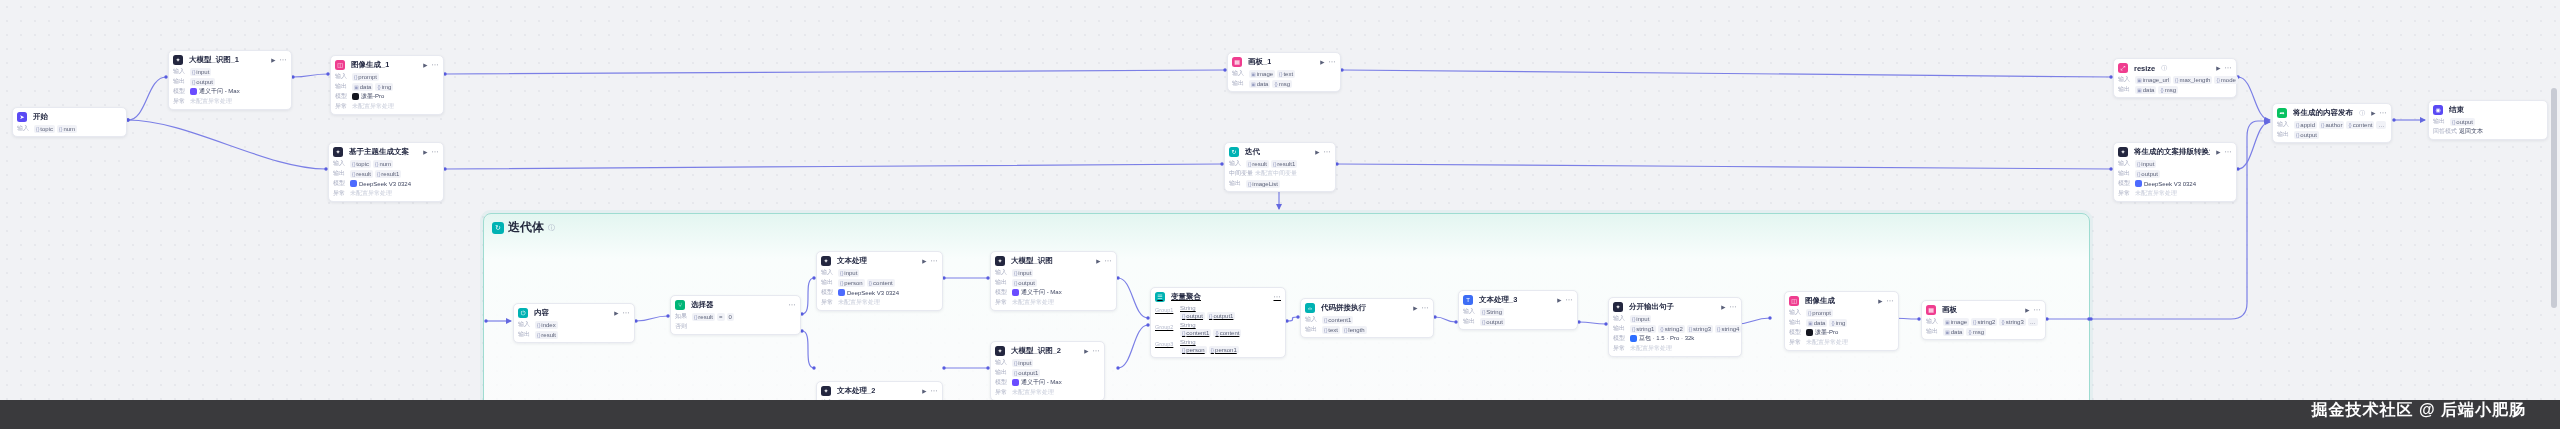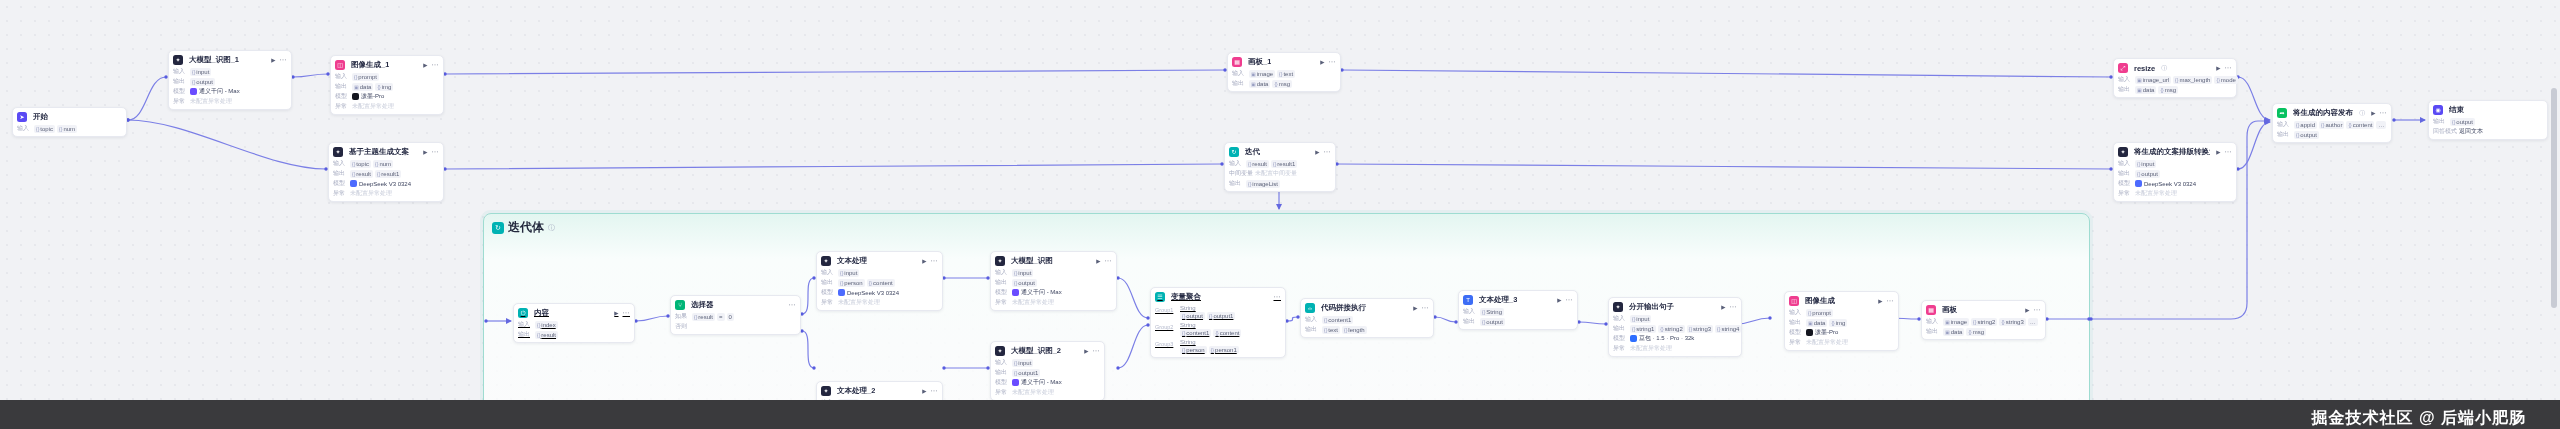--- a/index.html
+++ b/index.html
@@ -37,21 +37,21 @@
   .container-box{position:absolute;border:1px solid #9edcd1;border-radius:8px;z-index:0;
     background:linear-gradient(180deg,#e3f6f1,#f9fdfc 22%,rgba(255,255,255,.7));
     box-shadow:0 0 0 3px rgba(116,209,192,.10);box-sizing:border-box}
   .chead{display:flex;align-items:center;gap:4px;padding:5px 8px}
   .cicon{width:12px;height:12px;border-radius:3px;background:#00b2b3;color:#fff;font-size:7px;
     display:flex;align-items:center;justify-content:center}
   .ctitle{font-size:12px;font-weight:700;color:#23283d}
   .cinfo{font-size:7px;color:#a8aec2}
   svg.edges{position:absolute;left:0;top:0;z-index:1;pointer-events:none}
   .wm{position:absolute;left:0;bottom:0;width:100%;height:29px;background:#3a3a3d;z-index:10;
-    display:flex;align-items:flex-end;justify-content:flex-end;padding-right:34px;box-sizing:border-box}
+    display:flex;align-items:flex-start;justify-content:flex-end;padding-right:34px;box-sizing:border-box}
   .wm span{color:#ffffff;font-size:16px;font-weight:700;letter-spacing:1px;white-space:nowrap}
   .vscroll{position:absolute;right:3px;top:88px;width:6px;height:220px;border-radius:3px;
     background:#c8cbd4;z-index:5;cursor:pointer}
 </style>
 </head>
 <body>
 
 <div id="canvas">
     <div class="node" style="left: 12px; top: 107px; width: 115px;">
       <div class="nhead">
@@ -239,21 +239,21 @@
         <span class="rtext muted">未配置中间变量</span>
       </div>
       <div class="nrow">
         <span class="rlabel">输出</span>
         <span class="pill">
           <i>{}</i>
           <span>imageList</span>
         </span>
       </div>
     </div>
-    <div class="node" style="left: 513px; top: 303px; width: 122px; text-decoration: underline;">
+    <div class="node" style="left: 513px; top: 303px; width: 122px;">
       <div class="nhead">
         <span class="nicon" style="background: rgb(0, 178, 179);">⏻</span>
         <span class="ntitle">内容</span>
         <span class="nhr">
           <span class="nplay">▶</span>
           <span class="nmore">⋯</span>
         </span>
       </div>
       <div class="nrow">
         <span class="rlabel">输入</span>

